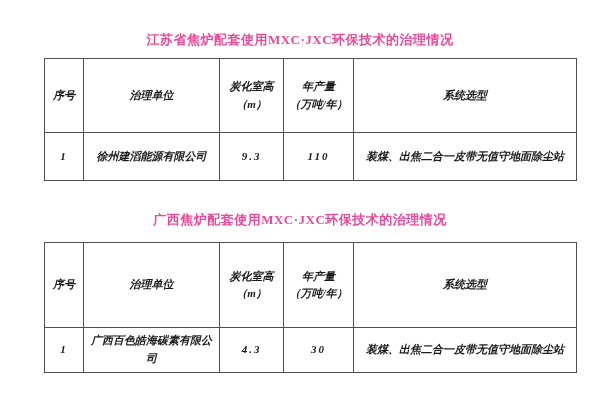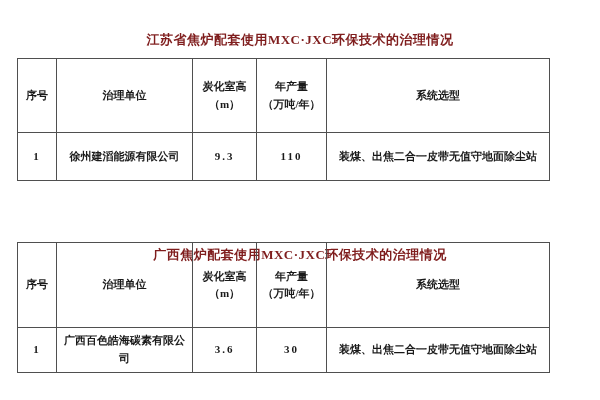--- a/index.html
+++ b/index.html
@@ -16,31 +16,32 @@
     color: #1a1a1a;
   }
   .doc-title {
     position: absolute;
     left: 0;
     width: 600px;
     text-align: center;
     font-size: 13px;
     font-weight: bold;
     letter-spacing: 0.5px;
-    color: #7f1d1d;
+    color: #ec4899;
   }
   .doc-title.t1 { top: 31px; }
-  .doc-title.t2 { top: 211px; margin-top: 35px; }
+  .doc-title.t2 { top: 211px; }
 
   table.data-table {
     position: absolute;
-    left: 17px;
+    left: 44px;
     width: 532px;
     border-collapse: collapse;
     table-layout: fixed;
+    font-style: italic;
   }
   table.tb1 { top: 58px; }
   table.tb2 { top: 242px; }
 
   table.data-table th,
   table.data-table td {
     border: 1px solid #4f4f4f;
     text-align: center;
     vertical-align: middle;
     font-size: 11px;
@@ -121,18 +122,18 @@
     </th>
     <th>
       <div class="hdr-line">年产量</div>
       <div class="hdr-line">（万吨/年）</div>
     </th>
     <th>系统选型</th>
   </tr>
   <tr class="data-row">
     <td class="num-cell">1</td>
     <td>广西百色皓海碳素有限公司</td>
-    <td class="num-cell">3.6</td>
+    <td class="num-cell">4.3</td>
     <td class="num-cell">30</td>
     <td>装煤、出焦二合一皮带无值守地面除尘站</td>
   </tr>
 </tbody>
   </table>
 
 </body></html>

